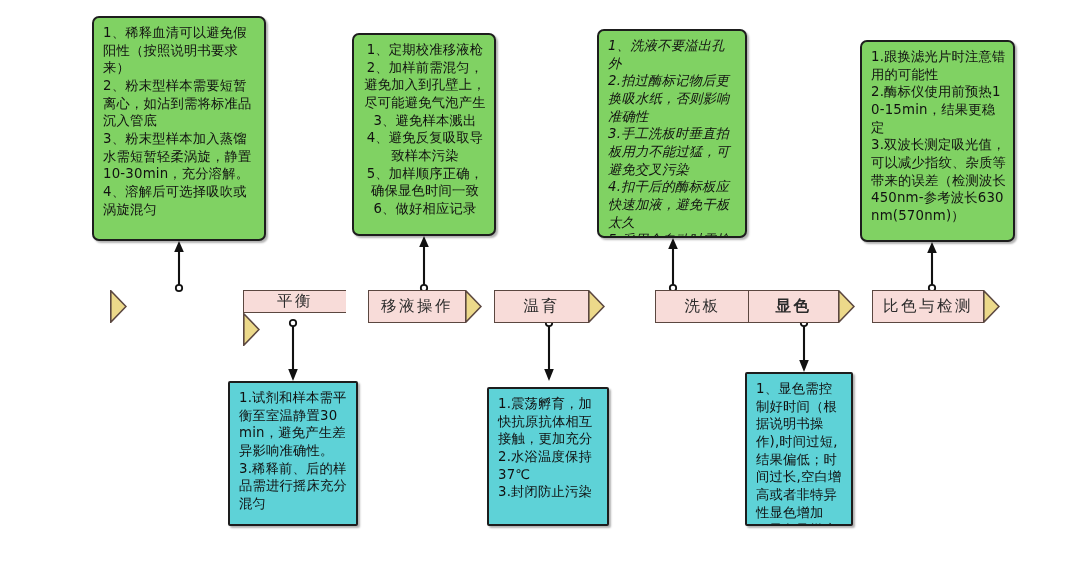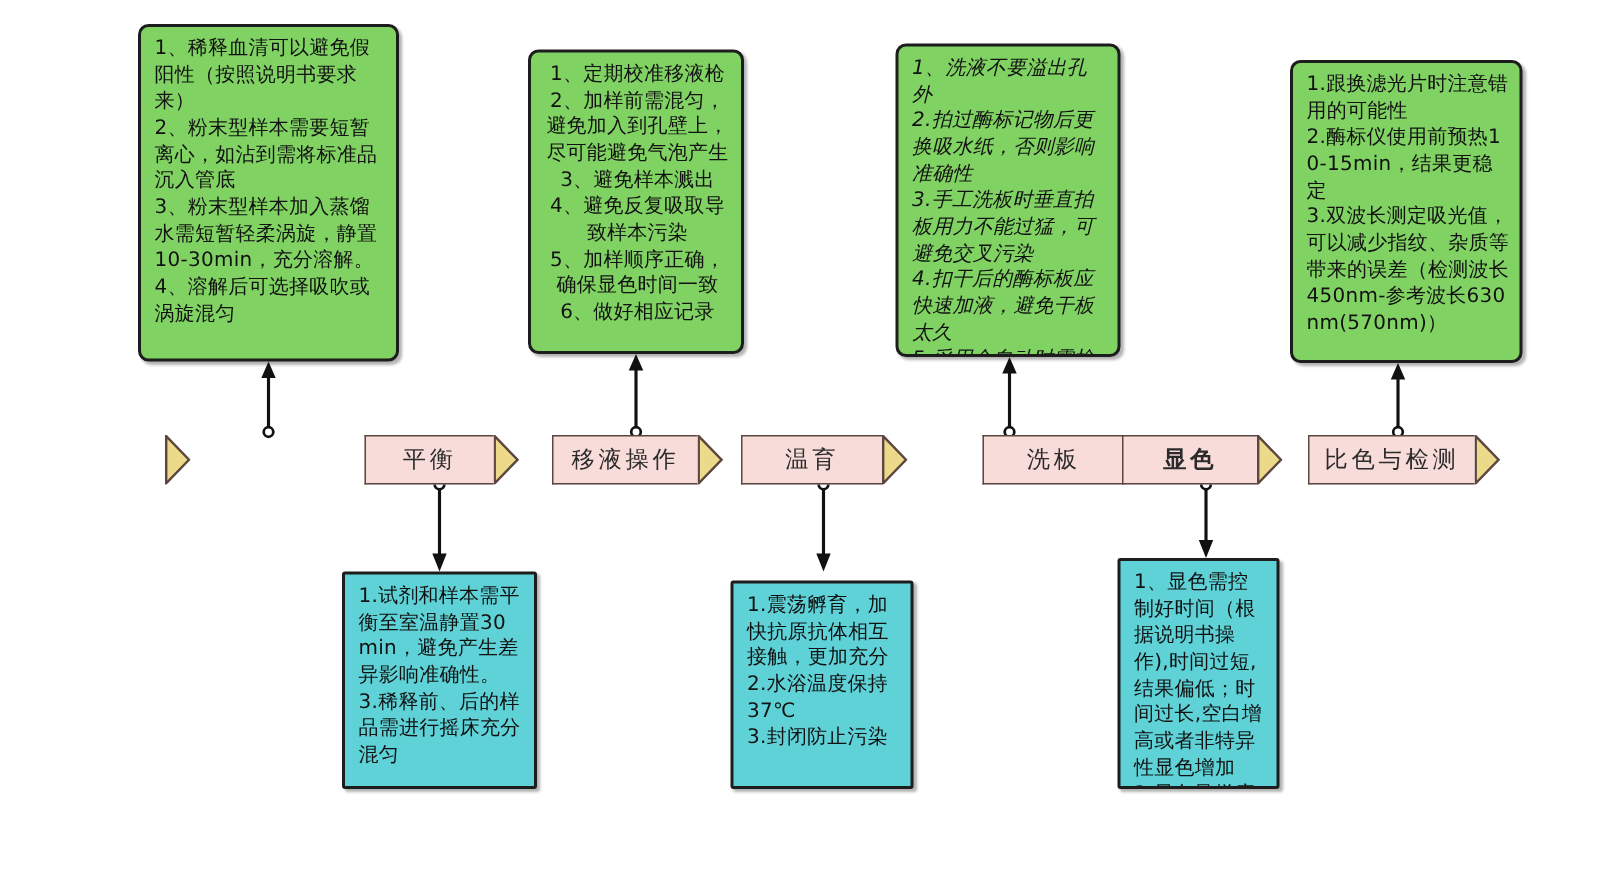--- a/index.html
+++ b/index.html
@@ -166,21 +166,21 @@
   </div>
 
   <div class="stage" style="left:110px; top:290px; width:120px;">
     <div class="tip">
       <svg width="17" height="33" viewBox="0 0 17 33" preserveAspectRatio="none">
         <polygon points="0.8,0.8 16,16.5 0.8,32.2" fill="#ecd98a" stroke="#5b4740" stroke-width="1.6" stroke-linejoin="miter"></polygon>
       </svg>
     </div>
   </div>
 
-  <div class="stage" style="left:243px; top:290px; width:103px;">
+  <div class="stage" style="left:243px; top:290px; width:103px;flex-direction:column;">
     <div class="body">
       <span class="label">平衡</span>
     </div>
     <div class="tip">
       <svg width="17" height="33" viewBox="0 0 17 33" preserveAspectRatio="none">
         <polygon points="0.8,0.8 16,16.5 0.8,32.2" fill="#ecd98a" stroke="#5b4740" stroke-width="1.6" stroke-linejoin="miter"></polygon>
       </svg>
     </div>
   </div>
 

